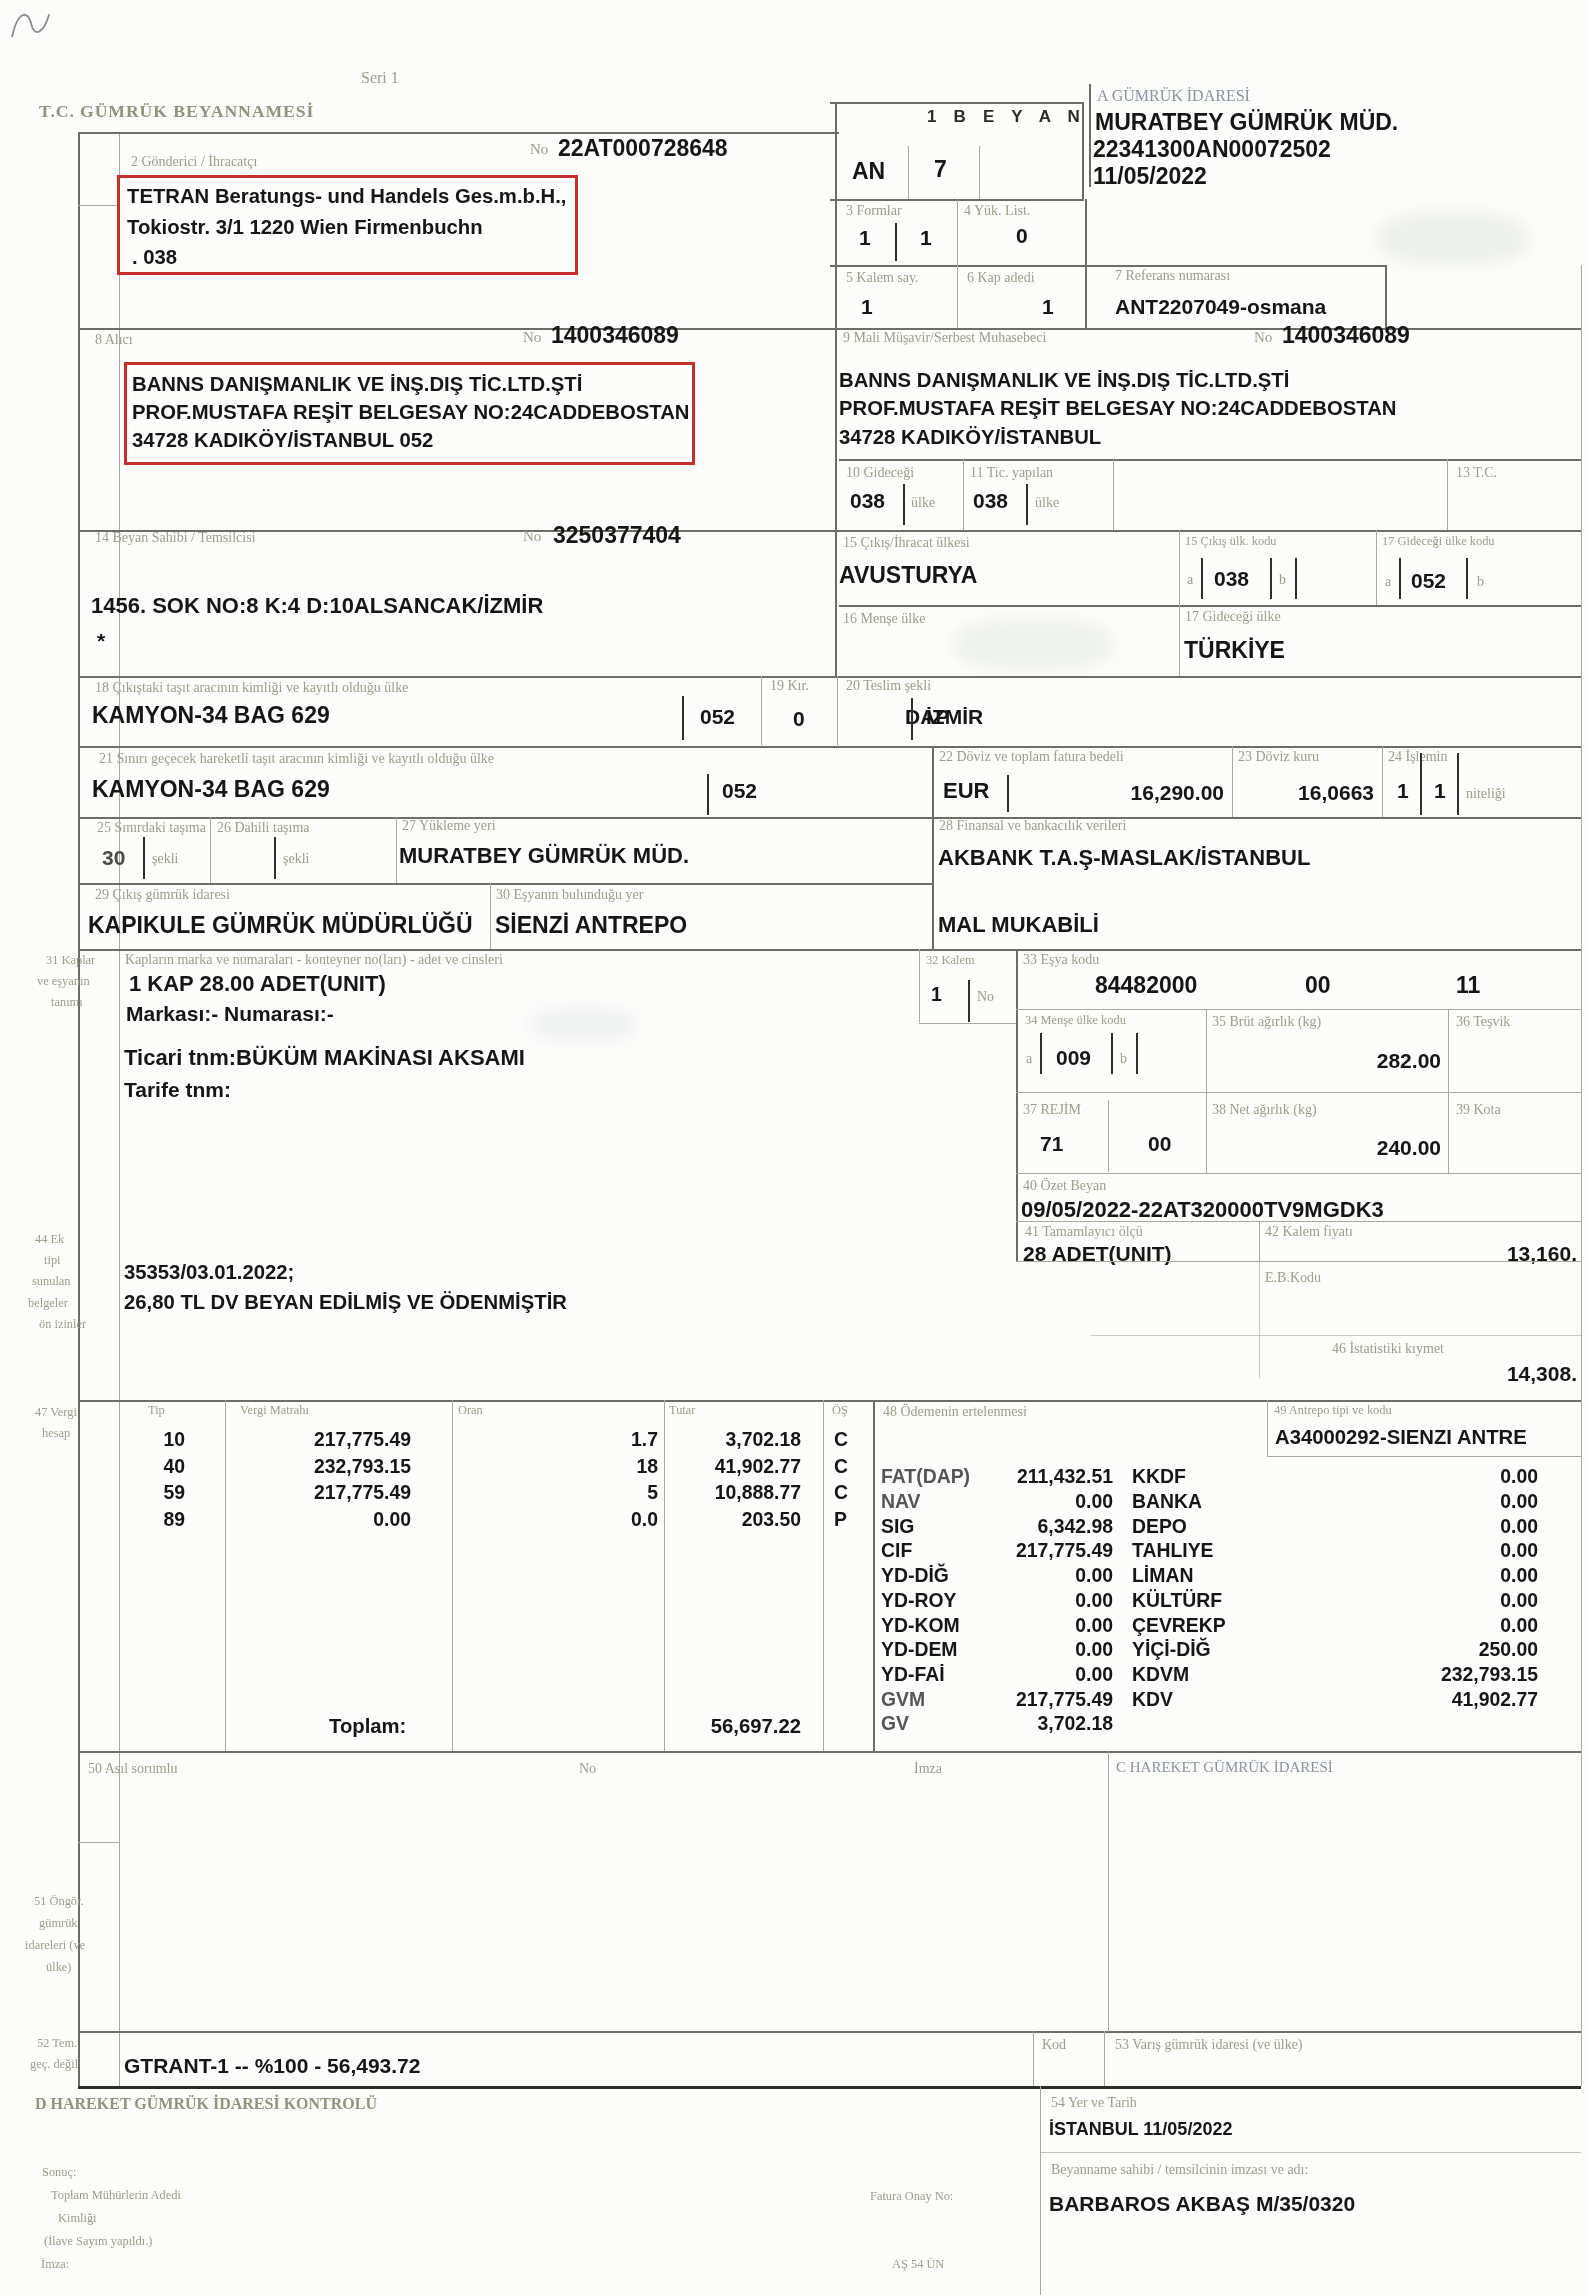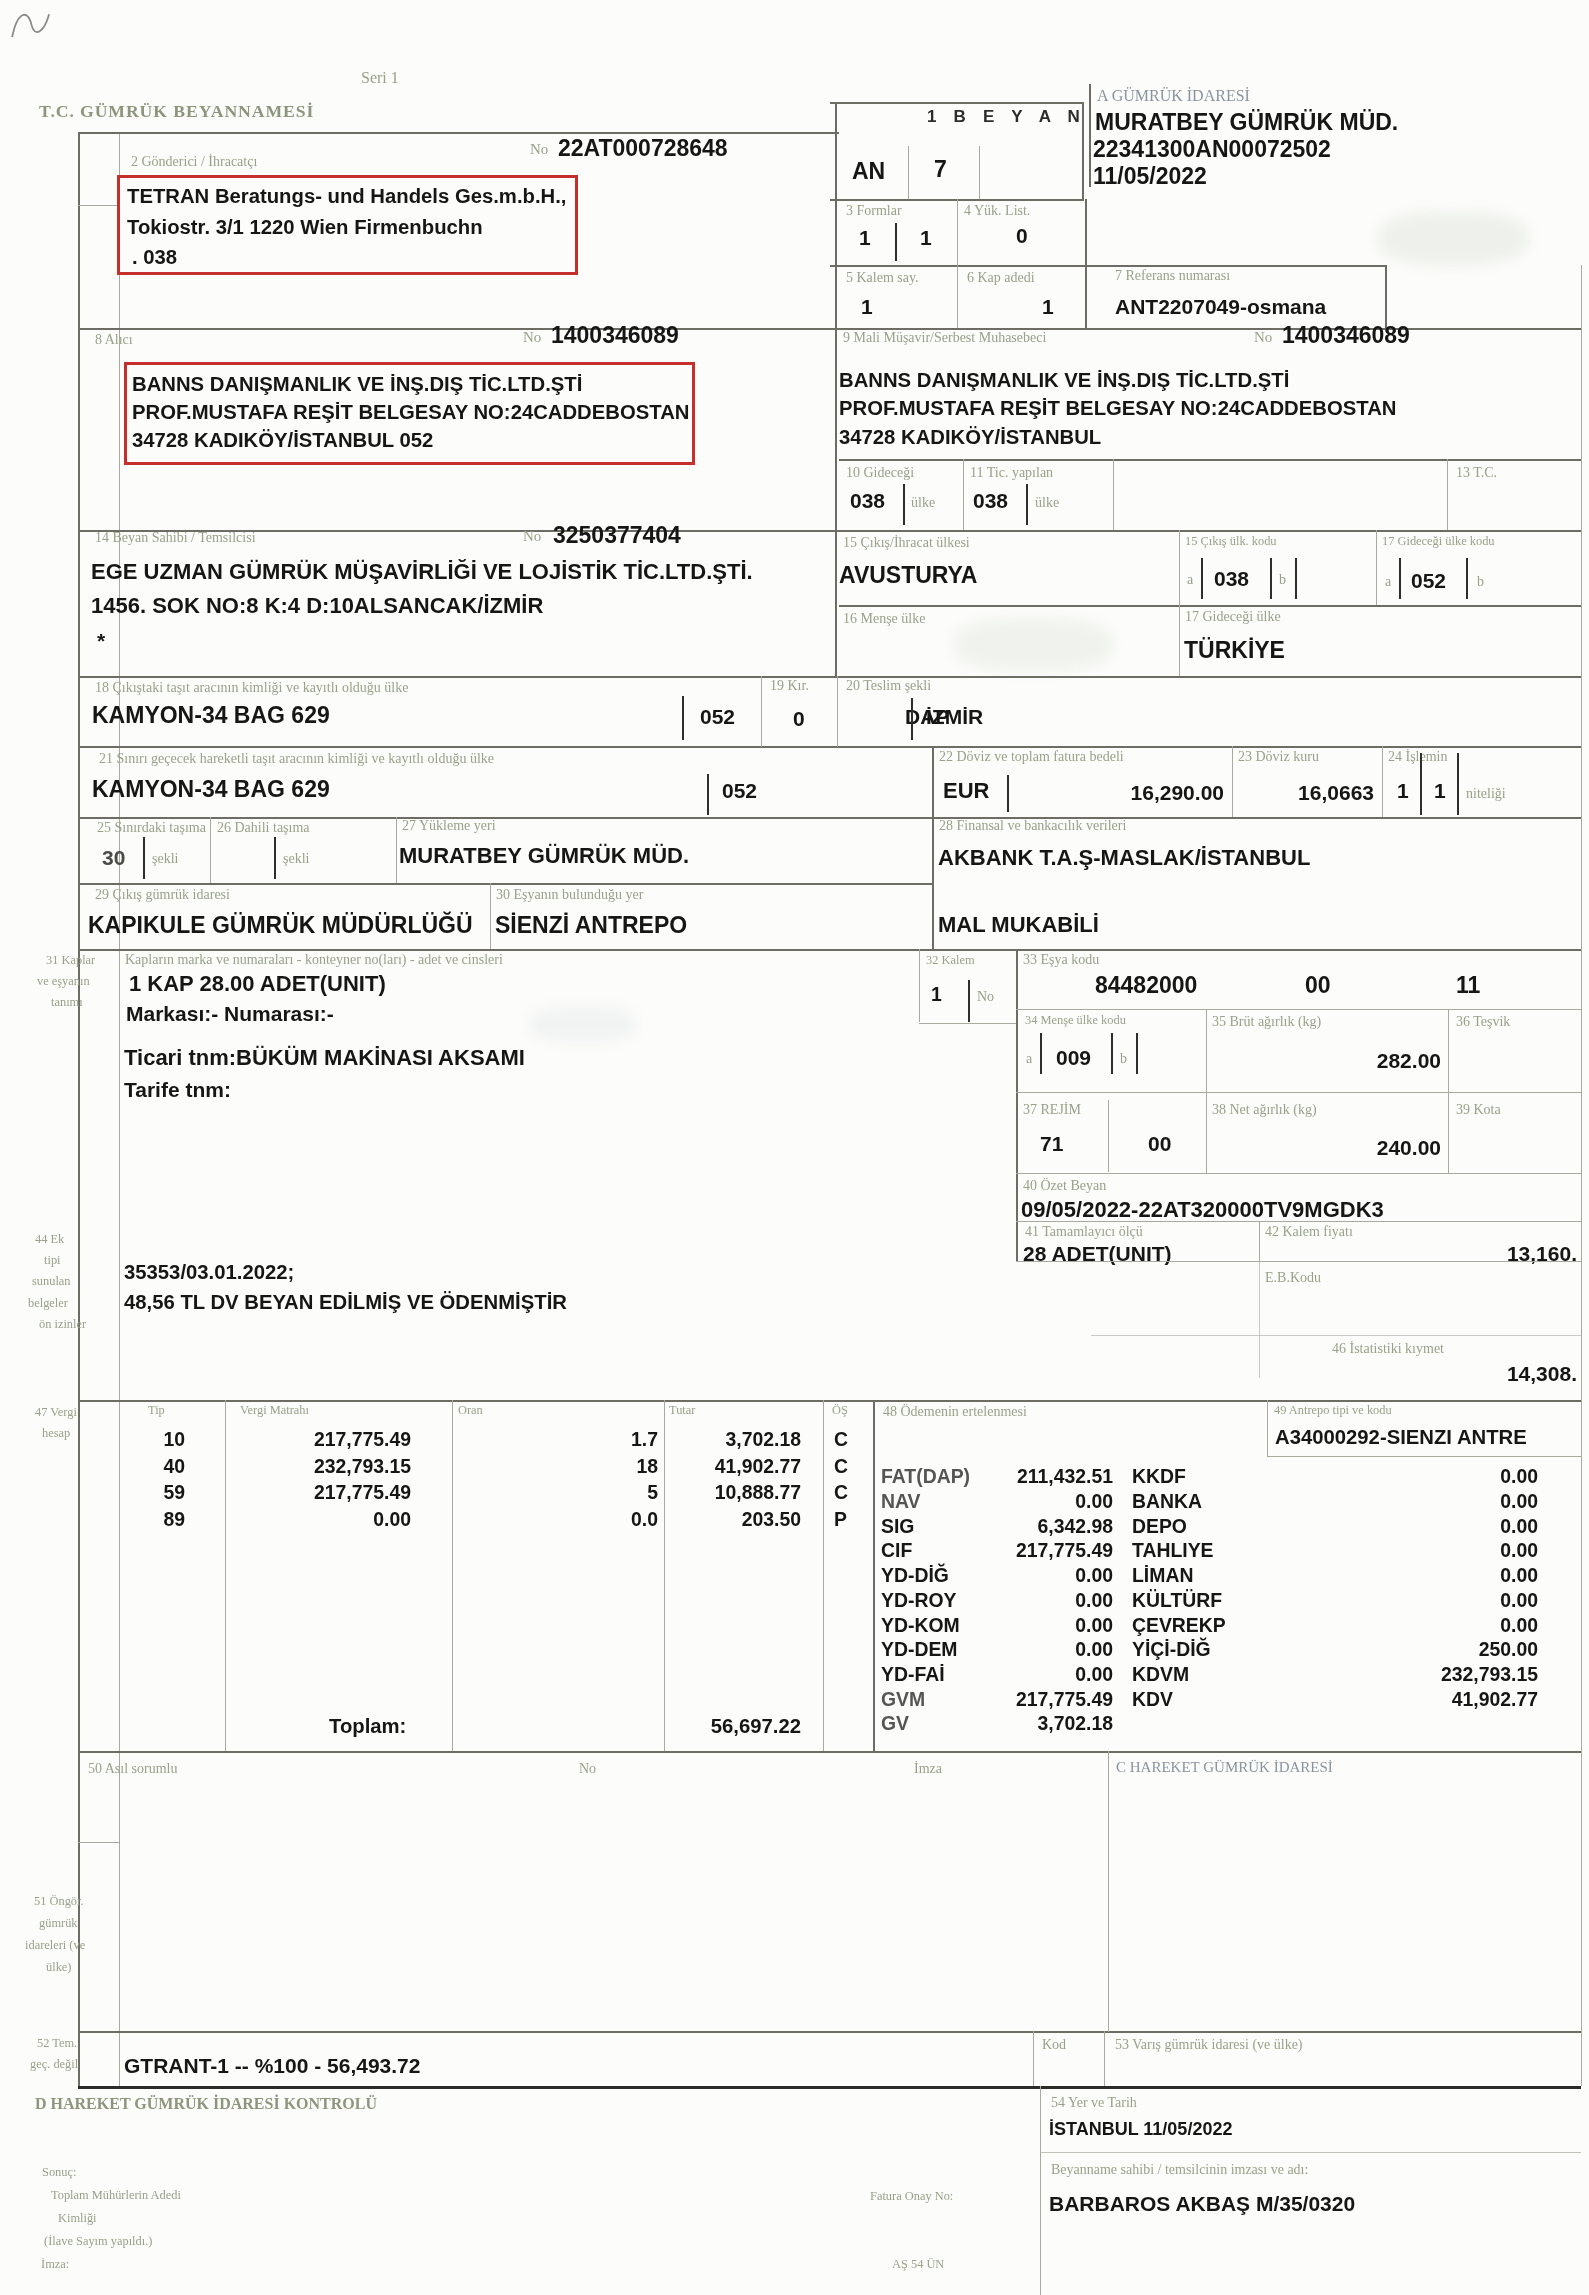--- a/index.html
+++ b/index.html
@@ -125,21 +125,20 @@
   <div class="t lbl" style="left:911px;top:495px">ülke</div>
   <div class="t lbl" style="left:970px;top:465px">11 Tic. yapılan</div>
   <div class="t val" style="left:973px;top:489px">038</div>
   <div class="tk" style="left:1026px;top:484px;height:41px"></div>
   <div class="t lbl" style="left:1035px;top:495px">ülke</div>
   <div class="t lbl" style="left:1456px;top:465px">13 T.C.</div>
 
   <div class="t lbl" style="left:95px;top:530px">14 Beyan Sahibi / Temsilcisi</div>
   <div class="t lbl" style="left:523px;top:528px;font-size:15px">No</div>
   <div class="t val big" style="left:553px;top:523px">3250377404</div>
-  <div class="t val" style="left:91px;top:560px;font-size:22px">EGE UZMAN GÜMRÜK MÜŞAVİRLİĞİ  VE LOJİSTİK TİC.LTD.ŞTİ.</div>
   <div class="t val" style="left:91px;top:594px;font-size:22px">1456. SOK NO:8 K:4 D:10ALSANCAK/İZMİR</div>
   <div class="t val" style="left:97px;top:629px">*</div>
 
   <div class="vl vthin" style="left:1179px;top:530px;height:146px"></div>
   <div class="vl vthin" style="left:1376px;top:530px;height:75px"></div>
   <div class="t lbl" style="left:843px;top:535px">15 Çıkış/İhracat ülkesi</div>
   <div class="t val big" style="left:839px;top:563px">AVUSTURYA</div>
   <div class="t lbl sm" style="left:1185px;top:535px">15 Çıkış ülk. kodu</div>
   <div class="t lbl" style="left:1187px;top:572px">a</div>
   <div class="tk" style="left:1201px;top:558px;height:41px"></div>
@@ -270,21 +269,21 @@
   <div class="hl thin" style="left:1091px;top:1335px;width:490px;opacity:.6"></div>
   <div class="t lbl" style="left:1332px;top:1341px">46 İstatistiki kıymet</div>
   <div class="t val r" style="left:1413px;top:1362px;width:164px">14,308.</div>
 
   <div class="t lbl sm" style="left:35px;top:1233px">44 Ek</div>
   <div class="t lbl sm" style="left:44px;top:1254px">tipi</div>
   <div class="t lbl sm" style="left:32px;top:1275px">sunulan</div>
   <div class="t lbl sm" style="left:28px;top:1297px">belgeler</div>
   <div class="t lbl sm" style="left:39px;top:1318px">ön izinler</div>
   <div class="t val md" style="left:124px;top:1261px">35353/03.01.2022;</div>
-  <div class="t val md" style="left:124px;top:1291px">48,56 TL DV BEYAN EDİLMİŞ VE ÖDENMİŞTİR</div>
+  <div class="t val md" style="left:124px;top:1291px">26,80 TL DV BEYAN EDİLMİŞ VE ÖDENMİŞTİR</div>
 
   <div class="t lbl sm" style="left:35px;top:1406px">47 Vergi</div>
   <div class="t lbl sm" style="left:42px;top:1427px">hesap</div>
   <div class="vl vthin" style="left:225px;top:1400px;height:351px"></div>
   <div class="vl vthin" style="left:452px;top:1400px;height:351px"></div>
   <div class="vl vthin" style="left:664px;top:1400px;height:351px"></div>
   <div class="vl vthin" style="left:823px;top:1400px;height:351px"></div>
   <div class="vl" style="left:873px;top:1400px;height:351px"></div>
   <div class="t lbl sm" style="left:148px;top:1404px">Tip</div>
   <div class="t lbl sm" style="left:240px;top:1404px">Vergi Matrahı</div>

